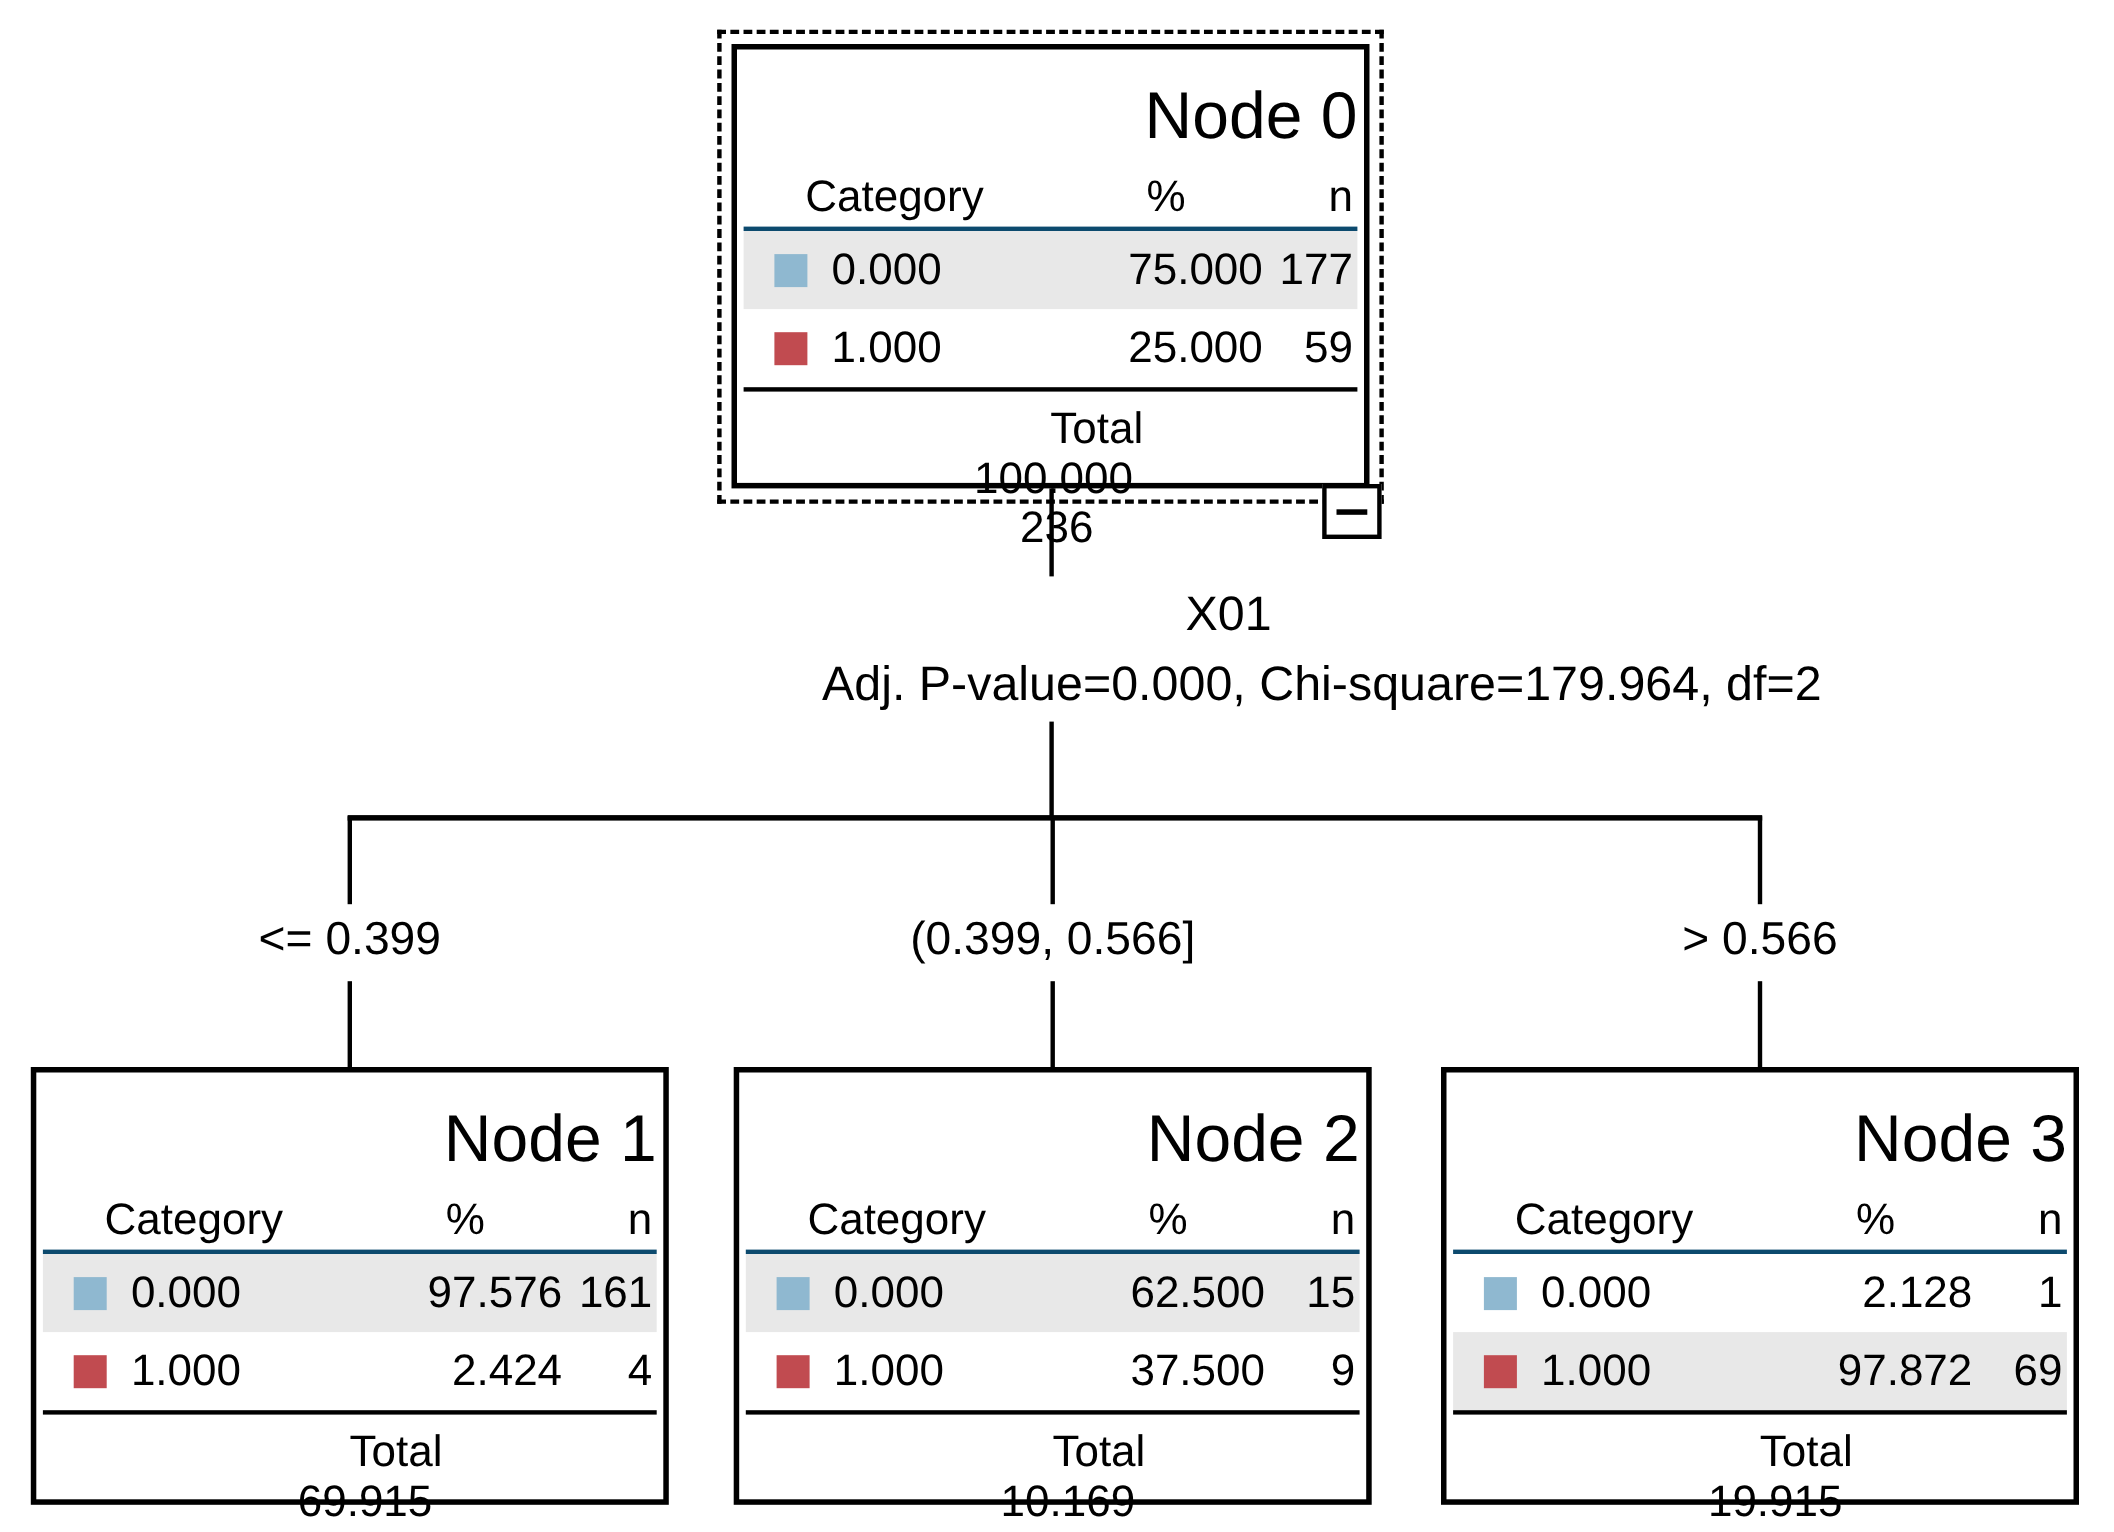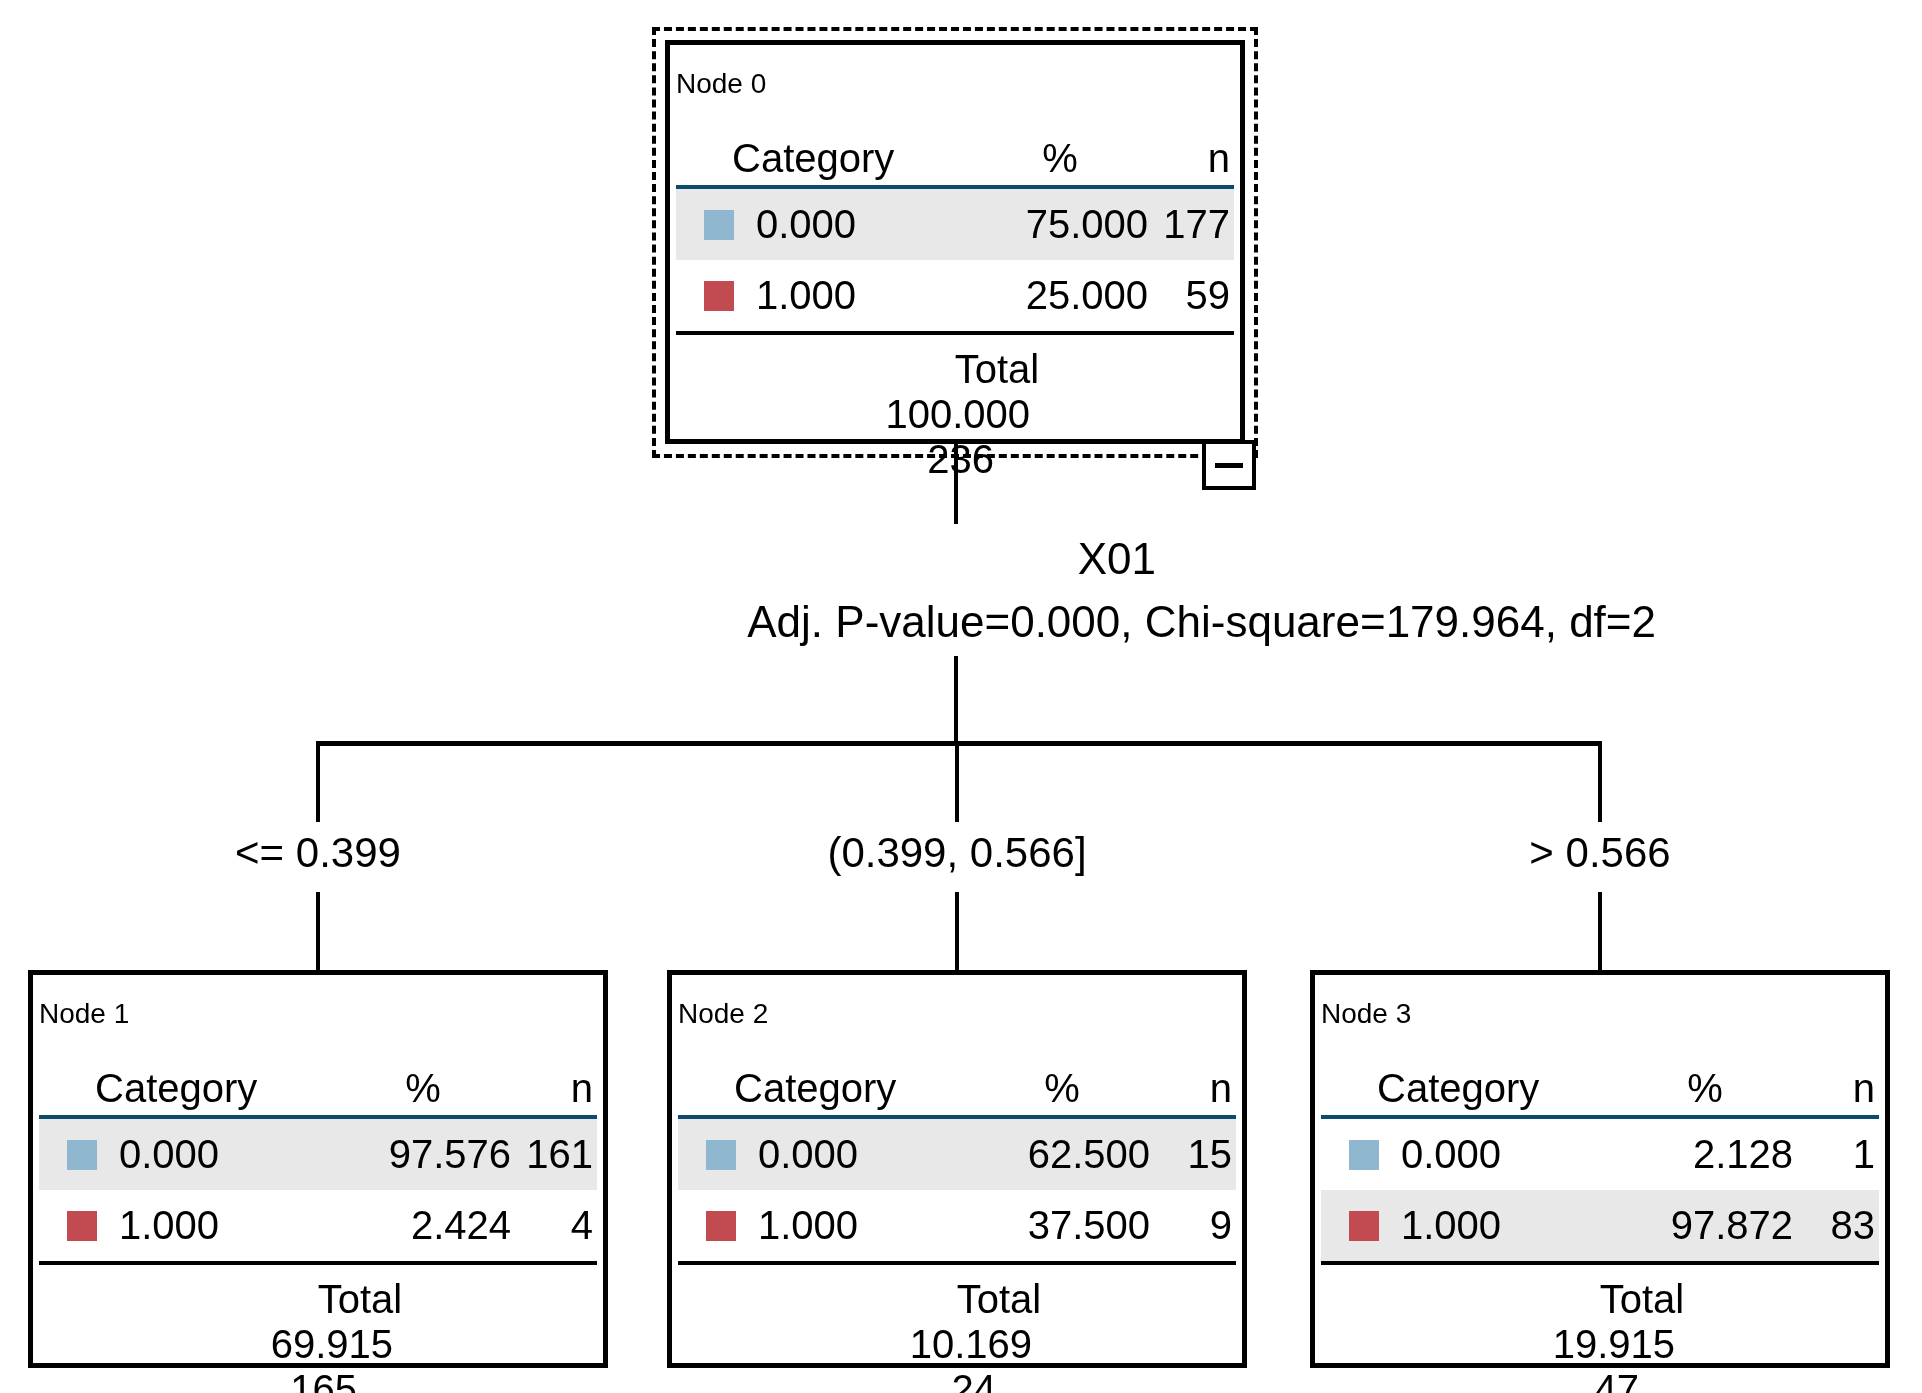--- a/index.html
+++ b/index.html
@@ -72,23 +72,23 @@
     box-sizing: border-box;
     border: 5px solid #000000;
     background: #ffffff;
     z-index: 2;
     padding: 0 6px;
     display: flex;
     flex-direction: column;
     font-size: 40px;
   }
   .node-title {
-    text-align: left;
-    margin-top: 14px;
-    font-size: 28px;
+    text-align: right;
+    margin-top: 35px;
+    font-size: 60px;
     line-height: 50px;
   }
   .thead {
     display: flex;
     align-items: baseline;
     margin-top: 26px;
     padding-bottom: 4px;
     border-bottom: 4px solid #0c4a6e;
     line-height: 46px;
   }
@@ -262,21 +262,21 @@
       </div>
       <div class="cell-pct">2.128</div>
       <div class="cell-n">1</div>
     </div>
     <div class="trow shaded">
       <div class="cell-cat">
         <span class="swatch swatch-red"></span>
         <span class="cat-label">1.000</span>
       </div>
       <div class="cell-pct">97.872</div>
-      <div class="cell-n">83</div>
+      <div class="cell-n">69</div>
     </div>
     <div class="tdivider"></div>
     <div class="trow total">
       <div class="cell-cat">
         <span class="total-label">Total</span>
       </div>
       <div class="cell-pct">19.915</div>
       <div class="cell-n">47</div>
     </div>
   </div>

